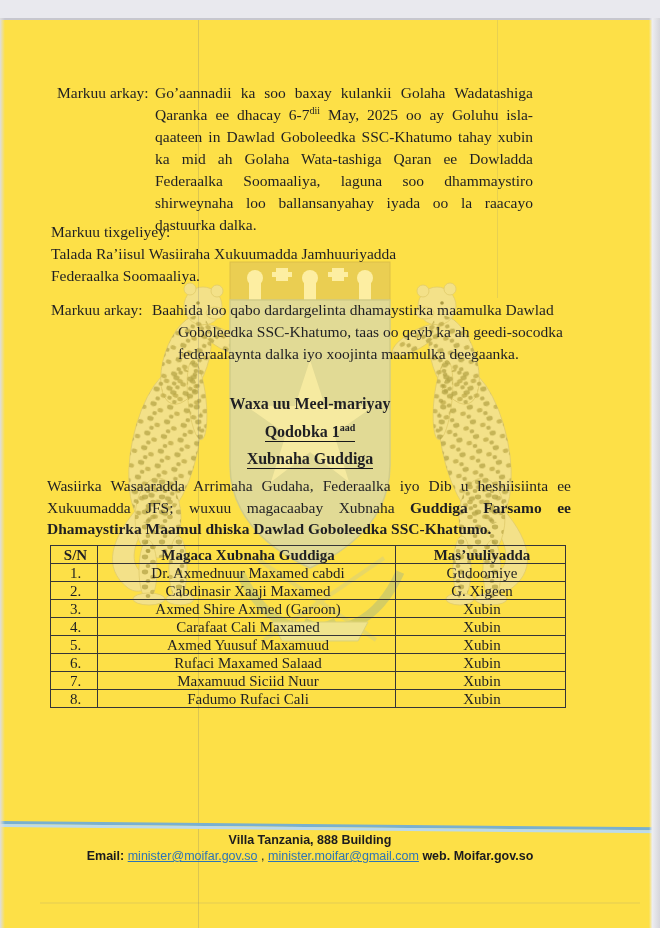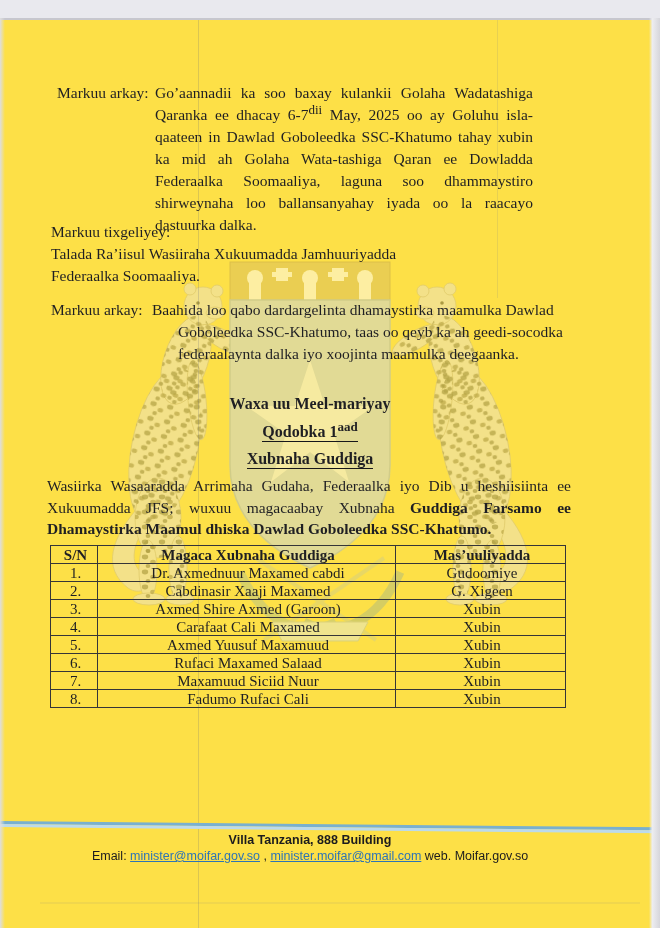--- a/index.html
+++ b/index.html
@@ -24,21 +24,21 @@
   .clause .body{text-align:justify;}
   .c1{top:64px;left:57px;width:476px;}
   .c1 .lbl{width:98px;}
   .c1 .body{width:378px;}
   .c2{top:203px;left:51px;width:520px;flex-direction:column;}
   .c2 .lbl{width:157px;}
   .c2 .body{width:352px;text-align:left;}
   .c3{top:281px;left:51px;width:522px;}
   .c3 .lbl{width:101px;}
   .c3 .body{width:421px;text-align:left;padding-left:26px;text-indent:-26px;}
-  sup.sm{font-size:13px;line-height:0;vertical-align:super;}
+  sup.sm{font-size:10px;line-height:0;vertical-align:super;}
   .center-band{position:absolute;left:20px;width:580px;text-align:center;font-weight:bold;font-size:16px;}
   .h1{top:377px;}
   .h2{top:405px;}
   .h3{top:432px;}
   .uline{border-bottom:1.6px solid #17171a;padding-bottom:1px;}
   .appoint{position:absolute;top:457px;left:47px;width:524px;font-size:15.5px;line-height:21.5px;text-align:justify;}
   .appoint b{font-weight:bold;}
   
   table.members{position:absolute;top:527px;left:50px;width:515px;border-collapse:collapse;table-layout:fixed;font-size:15px;}
   table.members td,table.members th{border:1.5px solid #353538;padding:0 4px 0 7px;height:17px;line-height:16px;text-align:center;font-weight:normal;overflow:hidden;white-space:nowrap;}
@@ -46,21 +46,21 @@
   col.c-sn{width:47px;}col.c-name{width:298px;}col.c-role{width:170px;}
   td.role-bold{font-weight:bold;}
   
   .rule{position:absolute;left:-4px;top:803px;width:668px;transform:rotate(.55deg);transform-origin:left top;}
   .rule .r1{height:3px;background:#79b0cf;}
   .rule .r2{height:2.5px;background:#bcdaeb;}
   .footer-text{position:absolute;left:0;top:815px;width:620px;text-align:center;
     font-family:"Liberation Sans", sans-serif;font-size:12.5px;color:#1b1b1e;}
   .footer-text .addr{font-weight:bold;margin-bottom:2px;}
   .footer-text a{color:#2e74b5;text-decoration:underline;font-weight:normal;}
-  .footer-text .b{font-weight:normal;text-align:right;}
+  .footer-text .b{font-weight:bold;text-align:right;}
 </style>
 </head>
 <body>
 
 <div class="page">
 
   <svg class="watermark" viewBox="0 0 460 410" xmlns="http://www.w3.org/2000/svg">
     <defs>
       <pattern id="spotPattern" width="17" height="15" patternUnits="userSpaceOnUse">
         <ellipse cx="4" cy="4" rx="3.2" ry="2.4" fill="#6f6a47" opacity=".75"></ellipse>

